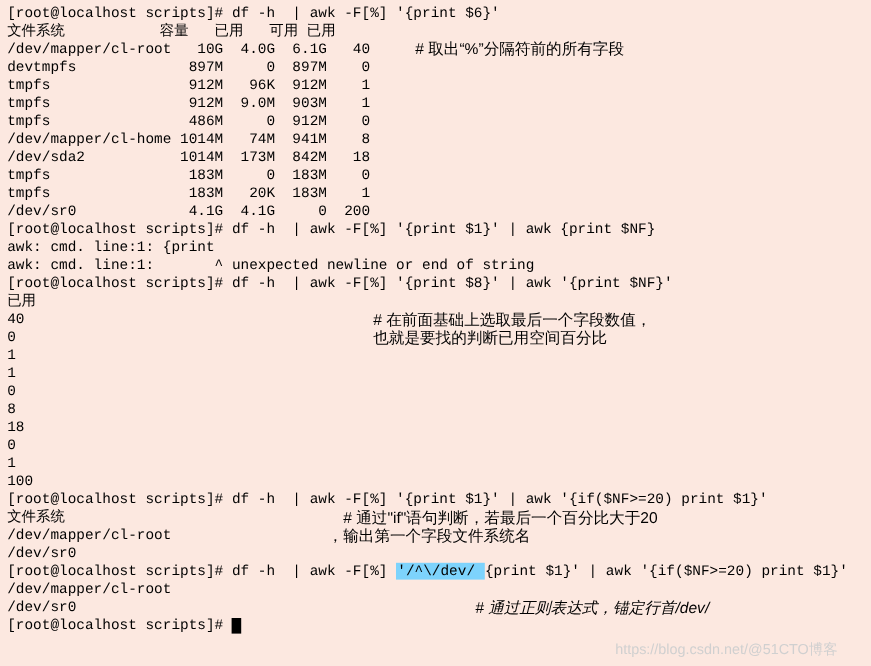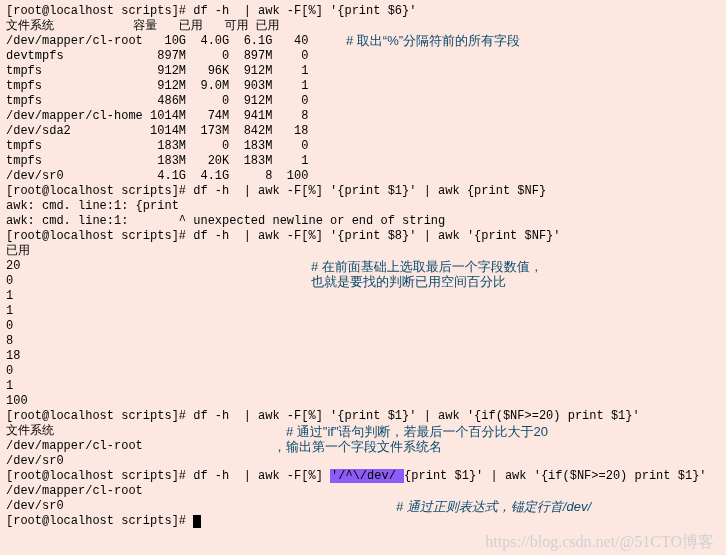--- a/index.html
+++ b/index.html
@@ -15,66 +15,66 @@
   .line { white-space: pre; position: relative; }
   .prompt { color: #000; }
   .cursor {
     display: inline-block;
     width: 8px;
     height: 13px;
     background: #000;
     vertical-align: text-bottom;
   }
   .note {
-    color: #0c4a6e;
+    color: #000000;
     font-family: "Microsoft YaHei", "SimSun", sans-serif;
     font-size: 13px;
     position: absolute;
   }
   .highlight {
-    background: #8b5cf6;
+    background: #7dd3fc;
     color: #000;
     padding: 0 1px;
   }
   .watermark {
     position: fixed;
-    right: 12px;
+    right: 28px;
     bottom: 6px;
     color: #d0d0d0;
-    font-family: Liberation Serif, serif;
-    font-size: 16px;
+    font-family: Liberation Sans, sans-serif;
+    font-size: 12px;
     pointer-events: none;
   }
 </style>
 </head>
 <body>
 
 <div class="line"><span class="prompt">[root@localhost scripts]# </span><span>df -h  | awk -F[%] '{print $6}'</span></div>
 
 <div class="line"><span>文件系统           容量   已用   可用 已用</span><span class="note" style="left:340px;top:14px;"># 取出“%”分隔符前的所有字段</span></div>
 
 <div class="line">/dev/mapper/cl-root   10G  4.0G  6.1G   40</div>
 <div class="line">devtmpfs             897M     0  897M    0</div>
 <div class="line">tmpfs                912M   96K  912M    1</div>
 <div class="line">tmpfs                912M  9.0M  903M    1</div>
 <div class="line">tmpfs                486M     0  912M    0</div>
 <div class="line">/dev/mapper/cl-home 1014M   74M  941M    8</div>
 <div class="line">/dev/sda2           1014M  173M  842M   18</div>
 <div class="line">tmpfs                183M     0  183M    0</div>
 <div class="line">tmpfs                183M   20K  183M    1</div>
-<div class="line">/dev/sr0             4.1G  4.1G     8  100</div>
+<div class="line">/dev/sr0             4.1G  4.1G     0  200</div>
 
 <div class="line"><span class="prompt">[root@localhost scripts]# </span><span>df -h  | awk -F[%] '{print $1}' | awk {print $NF}</span></div>
 <div class="line">awk: cmd. line:1: {print</div>
 <div class="line">awk: cmd. line:1:       ^ unexpected newline or end of string</div>
 
 <div class="line"><span class="prompt">[root@localhost scripts]# </span><span>df -h  | awk -F[%] '{print $8}' | awk '{print $NF}'</span></div>
 <div class="line">已用</div>
 
-<div class="line"><span>20</span><span class="note" style="left:305px;top:0;"># 在前面基础上选取最后一个字段数值，</span></div>
+<div class="line"><span>40</span><span class="note" style="left:305px;top:0;"># 在前面基础上选取最后一个字段数值，</span></div>
 <div class="line"><span>0</span><span class="note" style="left:305px;top:0;">也就是要找的判断已用空间百分比</span></div>
 <div class="line">1</div>
 <div class="line">1</div>
 <div class="line">0</div>
 <div class="line">8</div>
 <div class="line">18</div>
 <div class="line">0</div>
 <div class="line">1</div>
 <div class="line">100</div>
 

